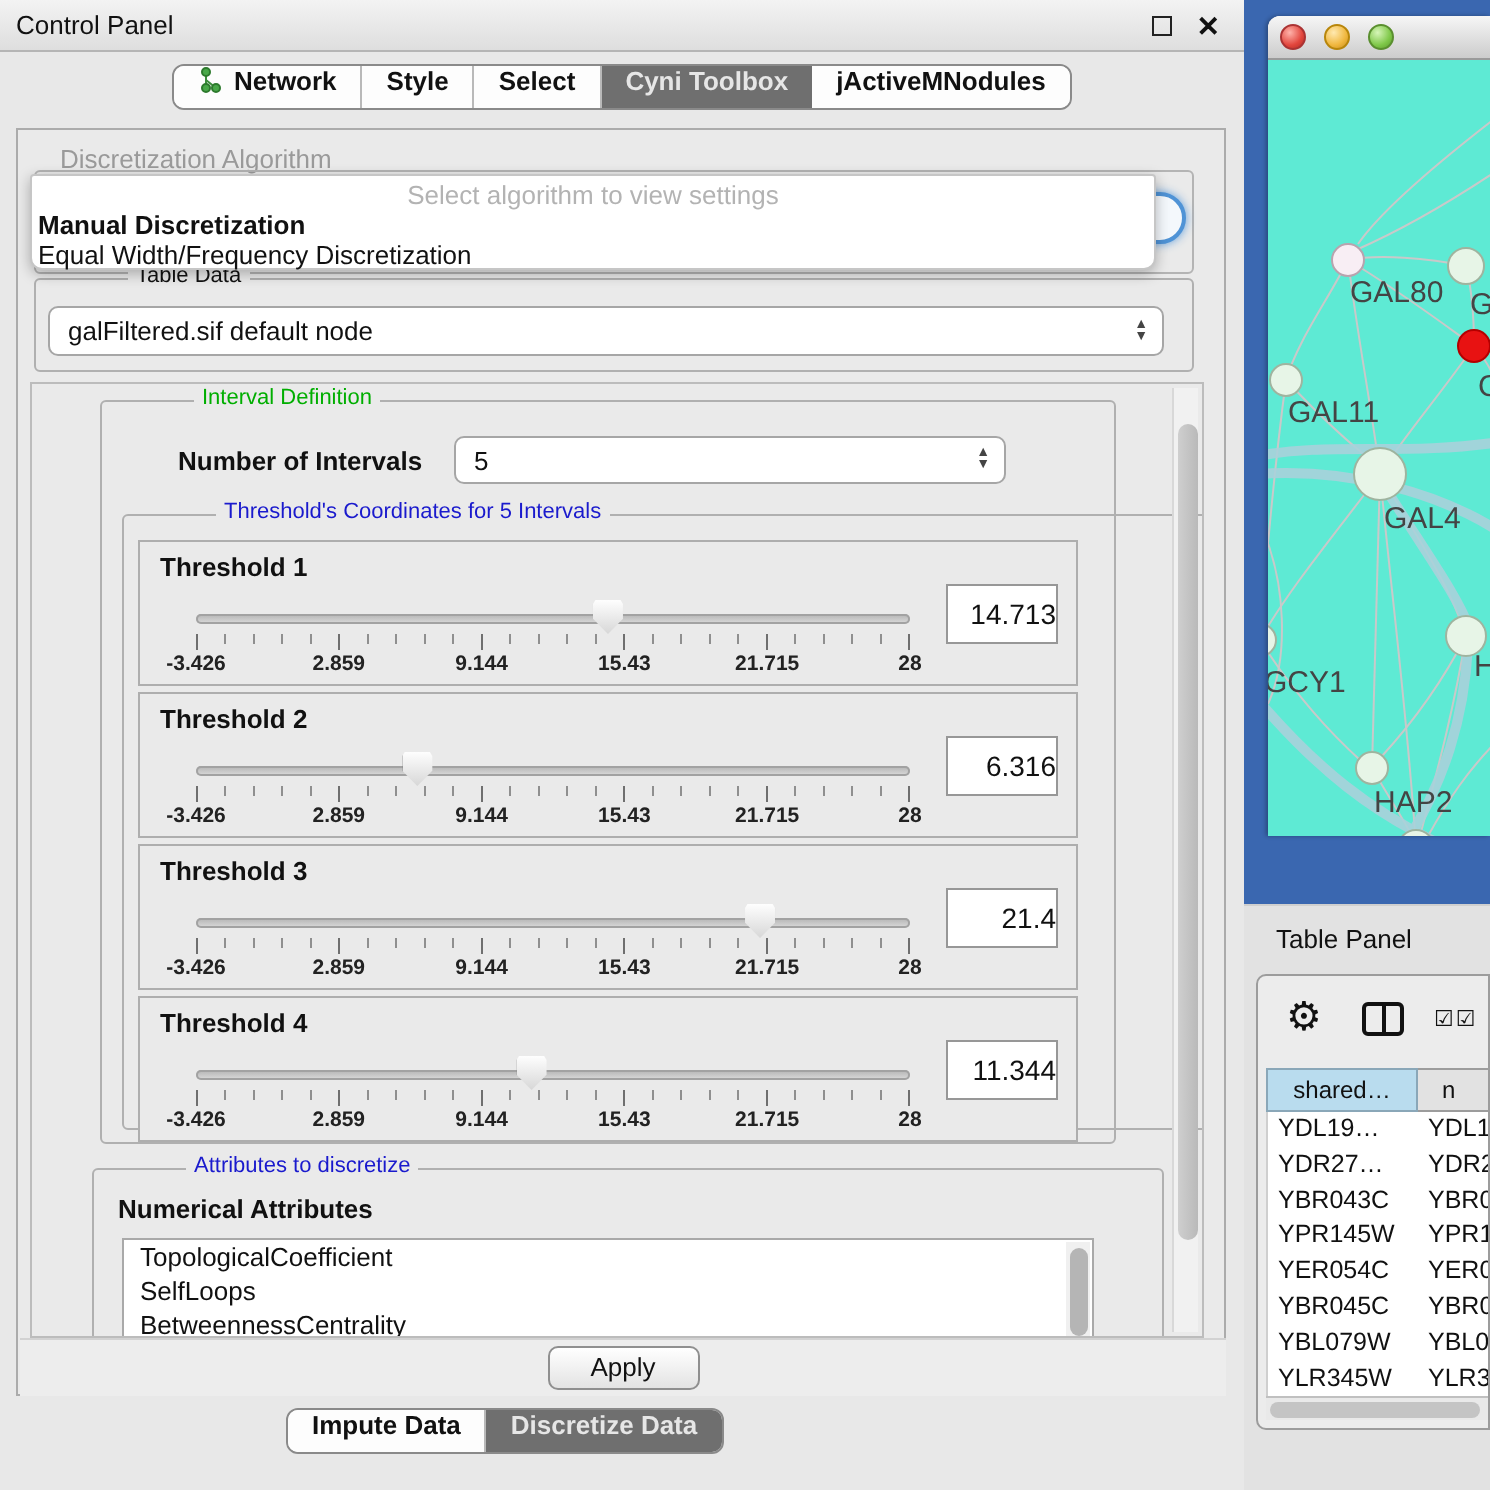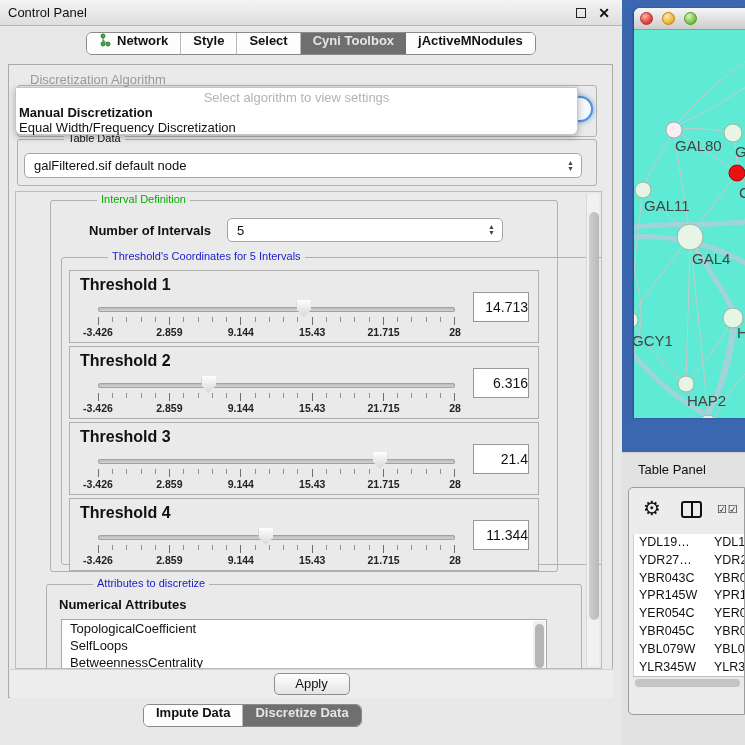--- a/index.html
+++ b/index.html
@@ -54,21 +54,21 @@
     background:#eaeaea;overflow:hidden;}
   .vscroll{position:absolute;right:2px;top:2px;width:13px;height:472px;background:#f1f1f1;border-left:1px solid #d8d8d8;}
   .vscroll .thumb{position:absolute;left:1.5px;top:18px;width:10px;height:408px;border-radius:6px;
     background:linear-gradient(to right,#cfcfcf,#b9b9b9);}
 
   .itv-group{left:34px;top:8px;width:508px;height:372px;}
   .noi-label{position:absolute;left:38px;top:22px;font-size:13px;font-weight:bold;}
   .noi-combo{left:176px;top:17px;width:276px;height:24px;}
   .thr-group{left:10px;top:56px;width:572px;height:308px;}
   .thr-panel{position:absolute;left:7px;width:470px;height:73px;border:1px solid #aeaeae;background:#eaeaea;}
-  .thr-label{position:absolute;left:10px;top:5px;font-size:16px;font-weight:bold;text-align:center;}
+  .thr-label{position:absolute;left:10px;top:5px;font-size:13px;font-weight:bold;text-align:center;}
   .slider-area{position:absolute;left:28px;top:26px;width:357px;height:44px;}
   .track{position:absolute;left:0;top:10px;width:357px;height:5px;border-radius:3px;
     background:linear-gradient(#b3b3b3,#dcdcdc);box-shadow:inset 0 0 0 1px #a2a2a2;}
   .thumb-sl{position:absolute;top:3px;width:15px;height:17px;transform:translateX(-50%);
     background:linear-gradient(#fefefe,#d7d7d7);
     clip-path:polygon(8% 0,92% 0,100% 12%,100% 55%,50% 100%,0 55%,0 12%);
     filter:drop-shadow(0 0 1px #777);}
   .minticks{position:absolute;left:0;top:20px;width:358px;height:5px;
     background:repeating-linear-gradient(to right,#8f8f8f 0,#8f8f8f 1px,transparent 1px,transparent 14.24px);}
   .majticks{position:absolute;left:0;top:20px;width:358px;height:8px;
@@ -369,20 +369,24 @@
   </div>
 </div>
 
 <div class="tp-region">
   <span class="tp-title">Table Panel</span>
   <div class="tp-box">
     <span class="gear-icon">⚙</span>
     <span class="split-icon"></span>
     <span class="checks-icon">☑☑</span>
     <div class="tp-table">
+      <div class="tp-header">
+        <div class="tp-h1">shared…</div>
+        <div class="tp-h2">n</div>
+      </div>
       <div class="tp-rows">
         <div class="tp-row">
           <div class="tp-c1">YDL19…</div>
           <div class="tp-c2">YDL1</div>
         </div>
         <div class="tp-row">
           <div class="tp-c1">YDR27…</div>
           <div class="tp-c2">YDR2</div>
         </div>
         <div class="tp-row">

